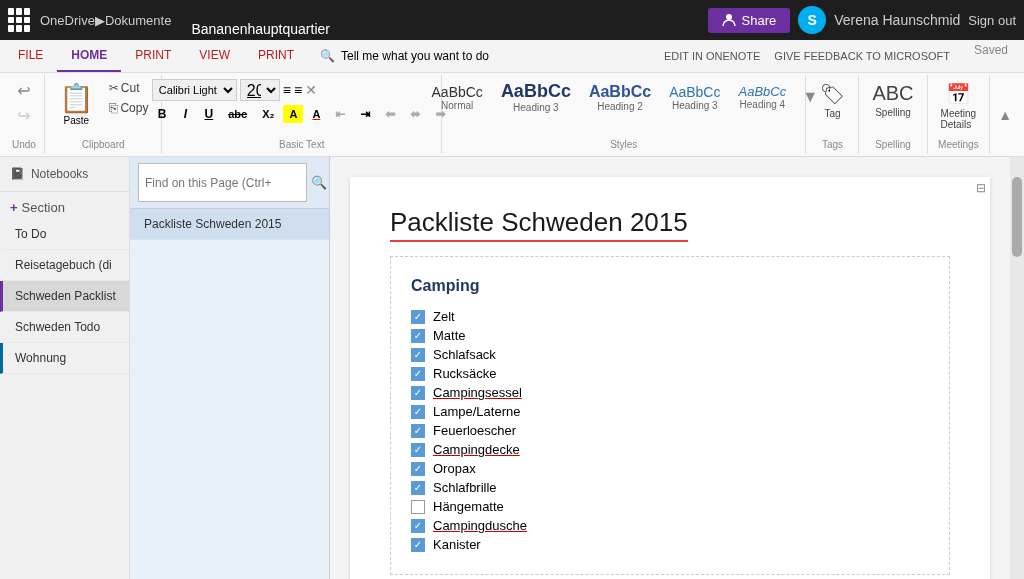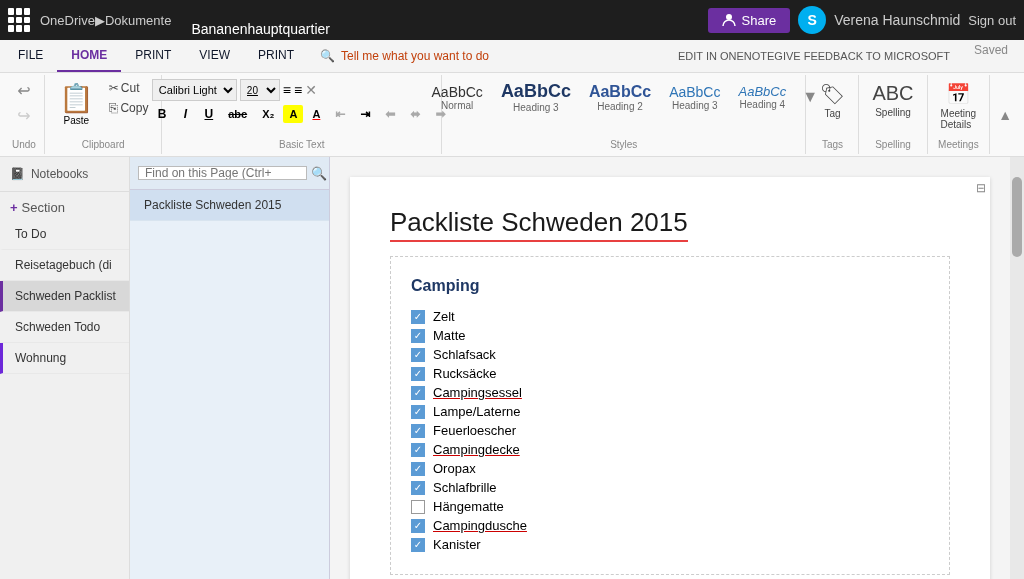--- a/index.html
+++ b/index.html
@@ -23,30 +23,30 @@
     .skype-icon { width: 28px; height: 28px; background: #00aff0; border-radius: 50%; display: flex; align-items: center; justify-content: center; color: white; font-weight: bold; font-size: 14px; }
     .user-name { color: #ccc; font-size: 14px; }
     .sign-out { color: #ccc; font-size: 13px; cursor: pointer; text-decoration: none; }
 
     
     .ribbon-tabs {
       display: flex; background: #f4f4f4; border-bottom: 1px solid #ddd;
       padding: 0 4px; gap: 0;
     }
     .ribbon-tab {
-      padding: 8px 14px; font-size: 12px; cursor: pointer; color: #0f172a;
+      padding: 8px 14px; font-size: 12px; cursor: pointer; color: #b91c1c;
       border-bottom: 2px solid transparent;
     }
     .ribbon-tab.active { color: #6b2fa0; border-bottom: 2px solid #6b2fa0; font-weight: 600; }
     .search-bar {
       flex: 1; display: flex; align-items: center; padding: 0 12px;
       font-size: 12px; color: #888;
     }
     .search-bar span { margin-right: 6px; }
-    .ribbon-actions { display: flex; align-items: center; gap: 0; padding: 0 12px; font-size: 12px; color: #555; }
+    .ribbon-actions { display: flex; align-items: center; gap: 14px; padding: 0 12px; font-size: 12px; color: #555; }
     .saved-label { color: #888; font-size: 12px; }
 
     
     .ribbon-toolbar {
       background: #f9f9f9; border-bottom: 1px solid #ddd;
       display: flex; align-items: stretch; padding: 2px 4px; gap: 0; min-height: 68px;
     }
     .ribbon-group {
       display: flex; flex-direction: column; align-items: center; justify-content: flex-start;
       border-right: 1px solid #ddd; padding: 4px 8px; gap: 2px;
@@ -72,21 +72,21 @@
     
     .clipboard-group { display: flex; gap: 4px; }
     .paste-btn { display: flex; flex-direction: column; align-items: center; cursor: pointer; padding: 3px 6px; border-radius: 3px; }
     .paste-icon { font-size: 28px; }
     .paste-label { font-size: 10px; }
     .cut-copy-col { display: flex; flex-direction: column; gap: 2px; }
 
     
     .font-row { display: flex; align-items: center; gap: 3px; }
     select.font-select { font-size: 11px; border: 1px solid #ccc; padding: 1px 2px; height: 22px; }
-    select.size-select { font-size: 10px; border: 1px solid #ccc; padding: 1px 2px; height: 22px; width: 40px; text-decoration: underline; }
+    select.size-select { font-size: 16px; border: 1px solid #ccc; padding: 1px 2px; height: 22px; width: 40px; text-decoration: underline; }
 
     
     .fmt-btn { font-size: 12px; font-weight: bold; cursor: pointer; padding: 2px 5px; border-radius: 2px; border: 1px solid transparent; min-width: 20px; text-align: center; }
     .fmt-b { font-weight: bold; }
     .fmt-i { font-style: italic; }
     .fmt-u { text-decoration: underline; }
     .fmt-s { text-decoration: line-through; }
 
     
     .styles-row { display: flex; align-items: center; gap: 6px; }
@@ -105,26 +105,26 @@
     .sidebar { width: 130px; background: #f0f0f0; border-right: 1px solid #ddd; display: flex; flex-direction: column; }
     .sidebar-notebooks { padding: 10px; display: flex; align-items: center; gap: 6px; cursor: pointer; font-size: 12px; color: #555; border-bottom: 1px solid #ddd; }
     .sidebar-section { padding: 8px 10px 4px; display: flex; align-items: center; gap: 4px; cursor: pointer; font-size: 13px; color: #555; }
     .sidebar-section .plus { color: #6b2fa0; font-weight: bold; }
     .sidebar-pages { flex: 1; overflow-y: auto; }
     .sidebar-page-item {
       padding: 8px 12px; font-size: 12px; cursor: pointer; color: #333;
       border-left: 3px solid transparent; border-bottom: 1px solid #e8e8e8;
     }
     .sidebar-page-item.active { background: #d8d8d8; border-left: 3px solid #6b2fa0; }
-    .sidebar-page-item.orange-border { border-left: 3px solid #6d28d9; }
+    .sidebar-page-item.orange-border { border-left: 3px solid #0369a1; }
 
     
     .sections-panel { width: 200px; background: #e8f0f8; border-right: 1px solid #ccd; display: flex; flex-direction: column; }
     .sections-search { display: flex; align-items: center; gap: 4px; padding: 6px 8px; background: #e0eaf4; border-bottom: 1px solid #ccd; }
-    .sections-search input { border: 1px solid #bbb; font-size: 12px; padding: 2px 6px; flex: 1; height: 14px; }
+    .sections-search input { border: 1px solid #bbb; font-size: 12px; padding: 2px 6px; flex: 1; height: 39px; }
     .pin-btn { cursor: pointer; color: #666; font-size: 14px; padding: 2px; }
 
     .page-list { flex: 1; overflow-y: auto; }
     .add-page { display: flex; align-items: center; gap: 4px; padding: 8px 12px; font-size: 12px; color: #555; cursor: pointer; border-bottom: 1px solid #ddd; }
     .page-item { padding: 8px 14px; font-size: 12px; cursor: pointer; color: #333; border-bottom: 1px solid #d8e4ef; background: white; }
     .page-item.active { background: #d0dff0; font-weight: 500; }
 
     
     .content-area { flex: 1; background: #f4f4f4; overflow-y: auto; padding: 20px; position: relative; }
     .page-content { background: white; max-width: 660px; min-height: 500px; padding: 30px 40px; box-shadow: 0 1px 4px rgba(0,0,0,0.15); position: relative; }
@@ -184,21 +184,21 @@
 </div>
 
 <div class="ribbon-tabs">
   <div class="ribbon-tab">FILE</div>
   <div class="ribbon-tab active">HOME</div>
   <div class="ribbon-tab">PRINT</div>
   <div class="ribbon-tab">VIEW</div>
   <div class="ribbon-tab">PRINT</div>
   <div class="search-bar">
     <span>🔍</span>
-    <span style="color:#c2410c; font-size:12px;">Tell me what you want to do</span>
+    <span style="color:#000000; font-size:12px;">Tell me what you want to do</span>
   </div>
   <div class="ribbon-actions">
     <span style="cursor:pointer; color:#555; font-size:11px;">EDIT IN ONENOTE</span>
     <span style="cursor:pointer; color:#555; font-size:11px;">GIVE FEEDBACK TO MICROSOFT</span>
   </div>
   <span class="saved-label" style="padding:3px 12px;">Saved</span>
 </div>
 
 <div class="ribbon-toolbar">
 

